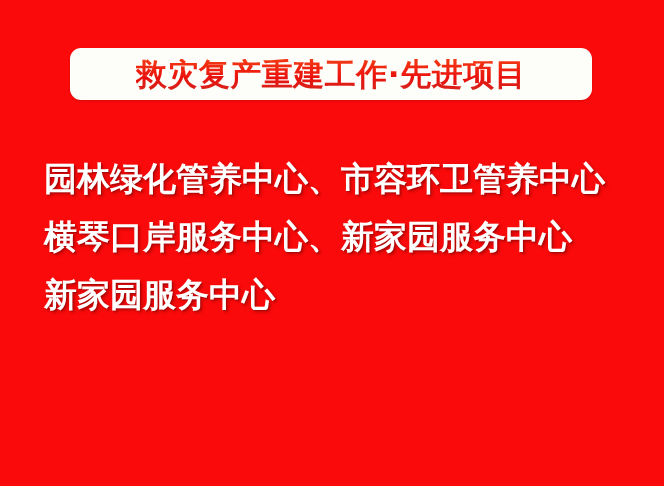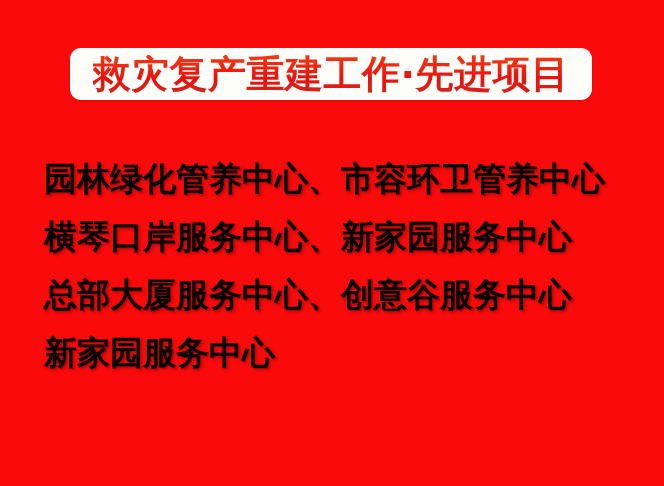--- a/index.html
+++ b/index.html
@@ -31,21 +31,21 @@
     background: #fdfdfa;
     border-radius: 11px;
     display: flex;
     align-items: center;
     justify-content: center;
     box-shadow: 0 1px 2px rgba(120, 0, 0, 0.25);
   }
 
   #title-text {
     font-family: "DejaVu Sans", "Liberation Sans", sans-serif;
-    font-size: 38px;
+    font-size: 31px;
     font-weight: bold;
     letter-spacing: 0.5px;
     line-height: 1;
     white-space: nowrap;
     background: linear-gradient(180deg, #f23a14 0%, #ef2010 38%, #e8120d 62%, #d8231c 100%);
     -webkit-background-clip: text;
     background-clip: text;
     color: transparent;
     -webkit-text-fill-color: transparent;
     text-shadow: none;
@@ -56,21 +56,21 @@
     position: absolute;
     left: 44px;
     top: 150px;
     width: 600px;
   }
 
   .body-line {
     font-family: "DejaVu Sans", "Liberation Sans", sans-serif;
     font-size: 33px;
     font-weight: bold;
-    color: #000000;
+    color: #ffffff;
     line-height: 58px;
     height: 58px;
     white-space: nowrap;
     letter-spacing: 0px;
     text-shadow:
       1px 1px 0 rgba(150, 6, 6, 0.55),
       2px 2px 3px rgba(110, 4, 4, 0.45);
   }
 </style>
 </head>
@@ -78,17 +78,16 @@
 
 <div id="poster">
 
   <div id="title-banner">
     <div id="title-text">救灾复产重建工作·先进项目</div>
   </div>
 
   <div id="body-lines">
     <div class="body-line">园林绿化管养中心、市容环卫管养中心</div>
     <div class="body-line">横琴口岸服务中心、新家园服务中心</div>
-    <div class="body-line">总部大厦服务中心、创意谷服务中心</div>
     <div class="body-line">新家园服务中心</div>
   </div>
 
 </div>
 
 </body></html>

